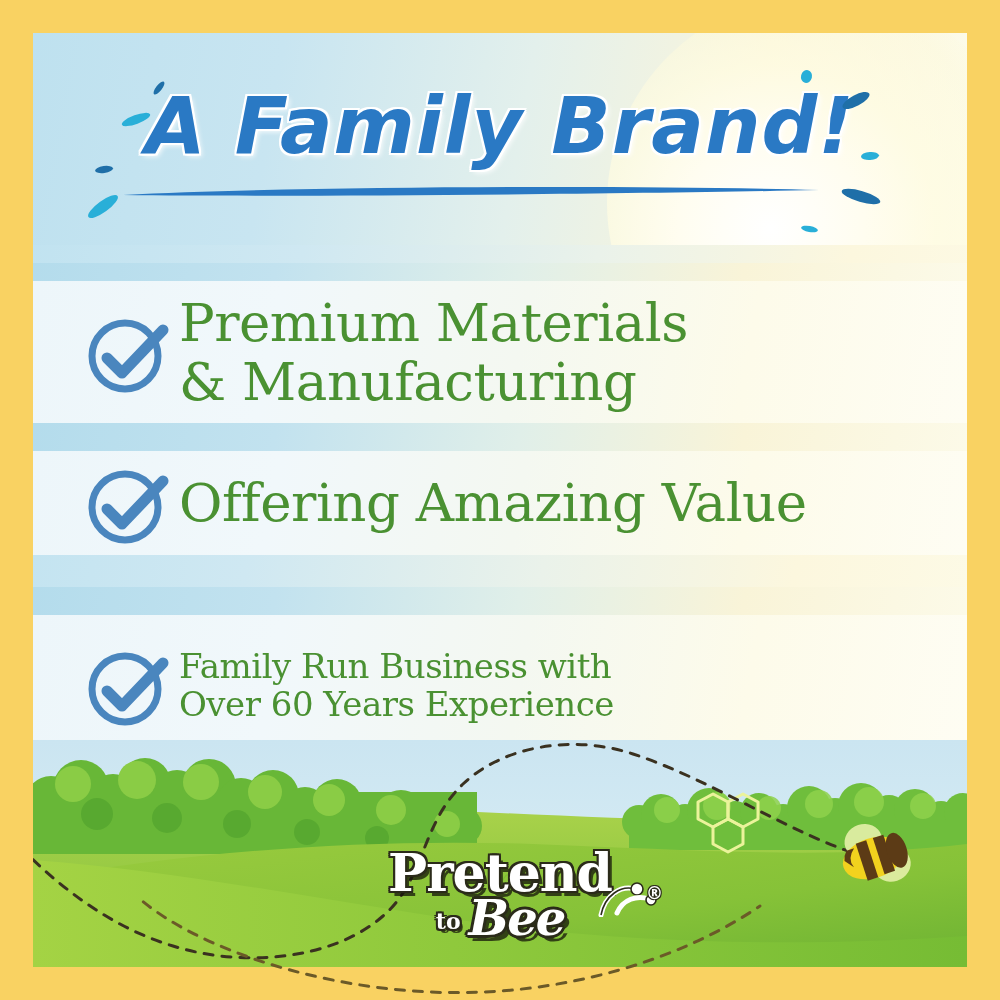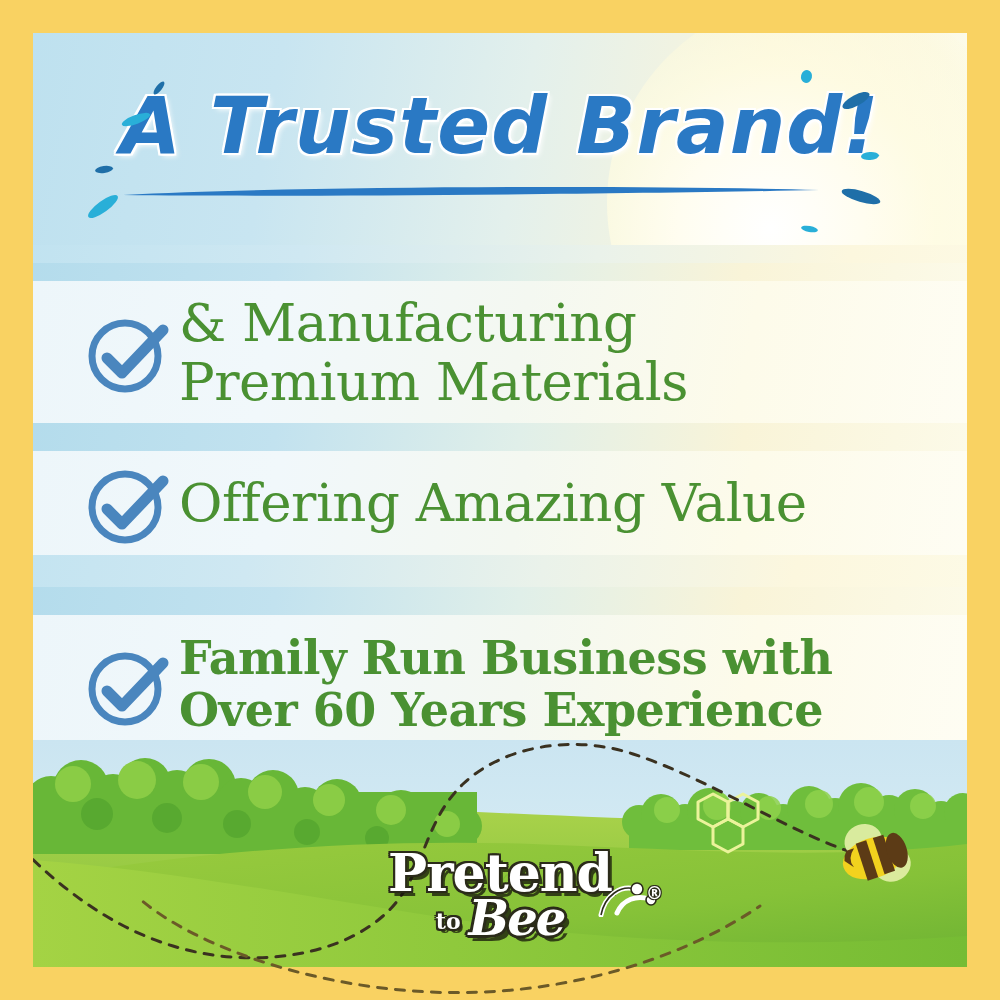--- a/index.html
+++ b/index.html
@@ -131,21 +131,21 @@
     padding-right: 18px;
     color: #4A9132;
     font-family: "DejaVu Serif", serif;
     font-weight: normal;
     line-height: 1.12;
     letter-spacing: -0.5px;
   }
   .row-text .line { display: block; white-space: nowrap; }
   .r1 .row-text { font-size: 53px; }
   .r2 .row-text { font-size: 53px; }
-  .r3 .row-text { font-size: 46px; font-weight: bold; }
+  .r3 .row-text { font-size: 34px; }
 
   
   .scene {
     position: absolute;
     left: 0;
     top: 707px;
     width: 934px;
     height: 254px;
     overflow: hidden;
     background: linear-gradient(180deg, #CFE6F1 0%, #D8ECF4 40%, #DFF0F6 100%);
@@ -225,21 +225,21 @@
 </head>
 <body>
 
 <div class="poster">
   <div class="inner">
 
     <div class="head-band">
       <div class="sun-glow"></div>
 
       <div class="headline-wrap">
-        <div class="headline">A Trusted Brand!</div>
+        <div class="headline">A Family Brand!</div>
 
         <svg class="headline-underline" viewBox="0 0 700 13" width="700" height="13">
           <path d="M2 10 C 180 1, 520 0, 698 5 C 520 9, 180 12, 2 10 Z" fill="#2A79C4"></path>
         </svg>
 
         <span class="sparkle" style="left:118px; top:52px; width:16px; height:6px; background:#1F6FA8; transform:rotate(-52deg);"></span>
         <span class="sparkle" style="left:88px; top:82px; width:30px; height:9px; background:#29AFD8; transform:rotate(-20deg);"></span>
         <span class="sparkle" style="left:62px; top:133px; width:18px; height:7px; background:#1F6FA8; transform:rotate(-8deg);"></span>
         <span class="sparkle" style="left:52px; top:168px; width:36px; height:11px; background:#29AFD8; transform:rotate(-36deg);"></span>
 
@@ -257,22 +257,22 @@
 
       <div class="row r1" style="top:36px; height:142px;">
         <div class="row-inner">
           <div class="check-icon">
             <svg width="92" height="92" viewBox="0 0 92 92">
               <circle cx="44" cy="50" r="33" fill="none" stroke="#4A86BE" stroke-width="7"></circle>
               <path d="M26 52 L41 67 L82 24" fill="none" stroke="#4A86BE" stroke-width="11" stroke-linecap="round" stroke-linejoin="round"></path>
             </svg>
           </div>
           <div class="row-text">
+            <span class="line">Premium Materials</span>
             <span class="line">&amp; Manufacturing</span>
-            <span class="line">Premium Materials</span>
           </div>
         </div>
       </div>
 
       <div class="sep" style="top:178px; height:28px;"></div>
 
       <div class="row r2" style="top:206px; height:104px;">
         <div class="row-inner">
           <div class="check-icon">
             <svg width="92" height="92" viewBox="0 0 92 92">

